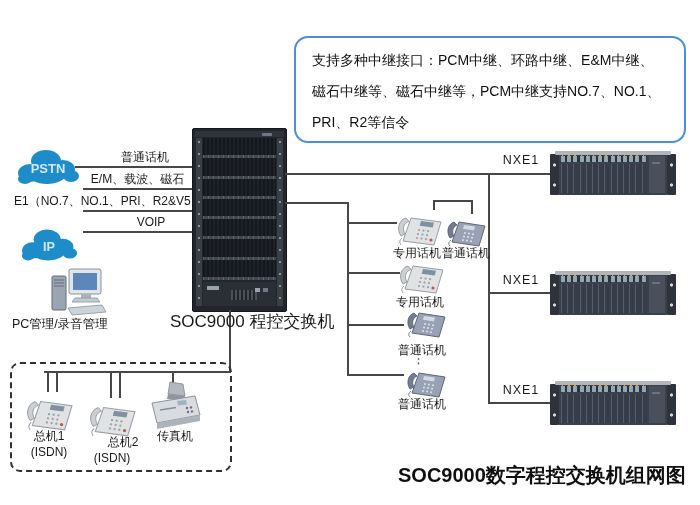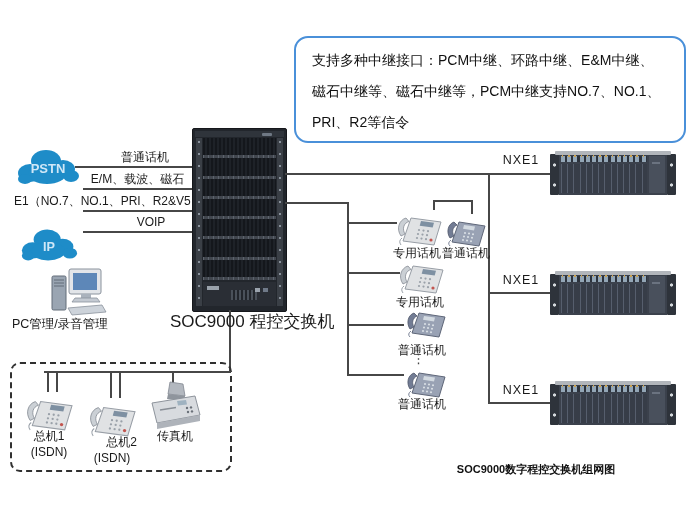--- a/index.html
+++ b/index.html
@@ -55,21 +55,21 @@
   .nxe-panel{position:absolute;right:2px;top:1px;bottom:2px;width:16px;background:#49505c;}
   .nxe-panel::after{content:"";position:absolute;left:3px;top:6px;width:8px;height:2px;background:#6b7380;}
 
   .nxe-label{letter-spacing:1px;font-size:12.5px;}
 
   
   .dashed-box{position:absolute;left:10px;top:362px;width:222px;height:110px;
               border:2px dashed #303030;border-radius:10px;box-sizing:border-box;background:transparent;}
 
   .title{position:absolute;left:398px;top:462px;width:276px;text-align:center;
-         font-size:11px;font-weight:bold;color:#101010;white-space:nowrap;}
+         font-size:20px;font-weight:bold;color:#101010;white-space:nowrap;}
 
   .vdots{position:absolute;left:412px;top:352px;font-size:13px;color:#444;line-height:1;}
 </style>
 </head>
 <body>
 
 <div id="canvas">
 
   <div class="callout">
     <div>支持多种中继接口：PCM中继、环路中继、E&amp;M中继、</div>
@@ -351,19 +351,19 @@
       <circle cx="40" cy="29" r="1.2"></circle>
         <circle cx="44" cy="28.4" r="1.2"></circle>
       <circle cx="41" cy="33" r="1.2"></circle>
         <circle cx="45" cy="32.4" r="1.2"></circle>
     </g>
     <path d="M13 31 L29 28.5" stroke="#888e96" stroke-width="1.5" fill="none"></path>
   </svg>
 
   <div class="lbl" style="left:24px;top:430px;width:50px;">总机1</div>
   <div class="lbl" style="left:20px;top:446px;width:58px;">(ISDN)</div>
-  <div class="lbl" style="left:87px;top:436px;width:50px;text-align:right;">总机2</div>
+  <div class="lbl" style="left:98px;top:436px;width:50px;">总机2</div>
   <div class="lbl" style="left:83px;top:452px;width:58px;">(ISDN)</div>
   <div class="lbl" style="left:149px;top:430px;width:52px;">传真机</div>
 
   <div class="title">SOC9000数字程控交换机组网图</div>
 
 </div>
 
 </body></html>

